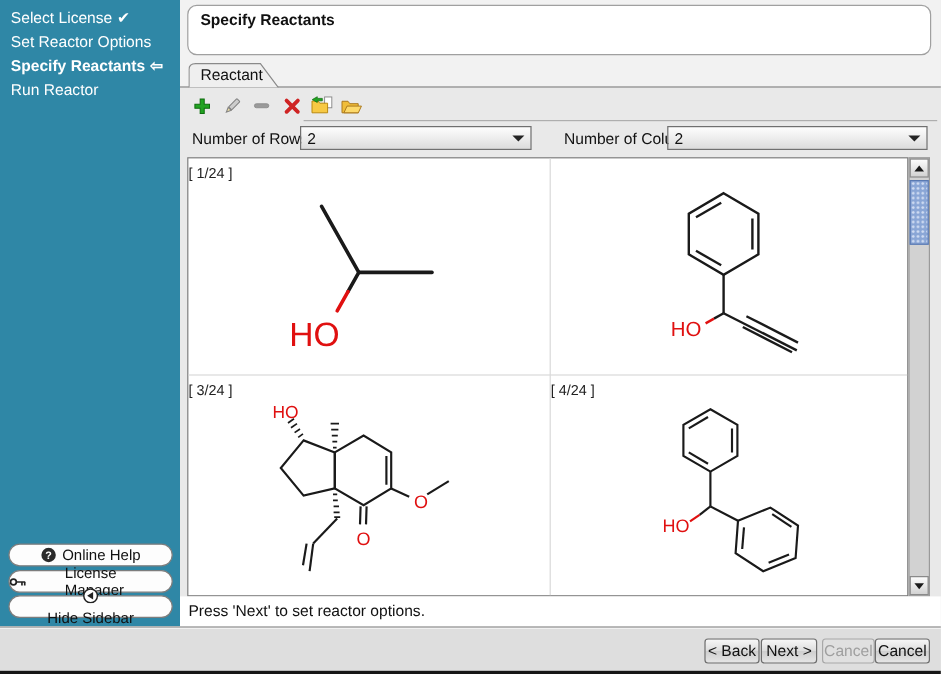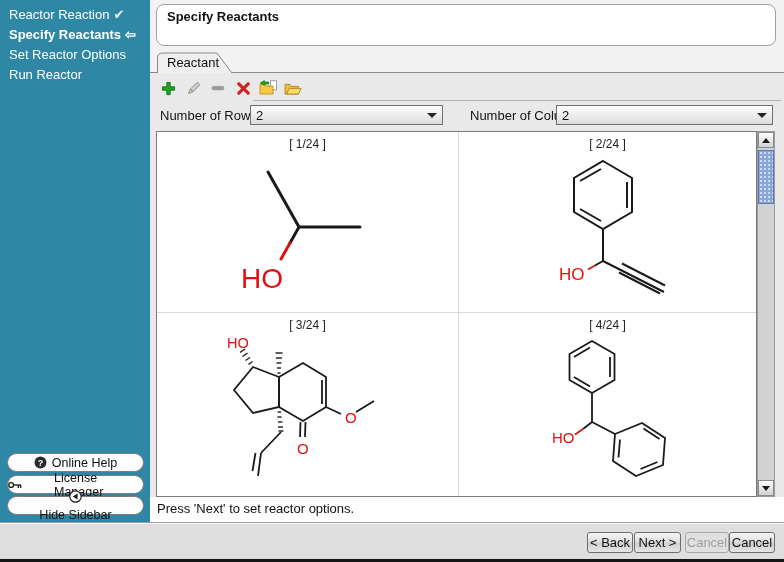--- a/index.html
+++ b/index.html
@@ -49,21 +49,21 @@
     border-left:5px solid transparent;border-right:5px solid transparent;border-top:5px solid #242424;}
   
   .grid{position:absolute;left:156px;top:131px;width:601px;height:366px;background:#fff;border:1px solid #7a7a7a;box-sizing:border-box;}
   .grid-vline{position:absolute;left:301px;top:0;width:1px;height:100%;background:#d9d9d9;}
   .grid-hline{position:absolute;left:0;top:180px;width:100%;height:1px;background:#d9d9d9;}
   .cell{position:absolute;overflow:hidden;cursor:default;}
   .cell-1{left:0;top:0;width:301px;height:180px;}
   .cell-2{left:302px;top:0;width:297px;height:180px;}
   .cell-3{left:0;top:181px;width:301px;height:183px;}
   .cell-4{left:302px;top:181px;width:297px;height:183px;}
-  .cell-label{position:absolute;left:0;top:5px;width:100%;text-align:center;font-size:12px;color:#222;}
+  .cell-label{position:absolute;left:0;top:5px;width:100%;font-size:12px;color:#222;}
   .mol{position:absolute;left:0;top:0;width:100%;height:100%;}
   
   .scrollbar{position:absolute;left:757px;top:131px;width:18px;height:366px;background:#d2d2d2;border:1px solid #9a9a9a;box-sizing:border-box;}
   .sb-btn{position:absolute;left:0;width:16px;height:16px;background:linear-gradient(#fdfdfd,#d2d2d2);
     border:1px solid #8a8a8a;box-sizing:border-box;display:flex;align-items:center;justify-content:center;}
   .sb-up{top:0;}
   .sb-down{bottom:0;}
   .tri-up{width:0;height:0;border-left:4px solid transparent;border-right:4px solid transparent;border-bottom:5px solid #1a1a1a;}
   .tri-down{width:0;height:0;border-left:4px solid transparent;border-right:4px solid transparent;border-top:5px solid #1a1a1a;}
   .sb-thumb{position:absolute;left:0;top:18px;width:16px;height:54px;box-sizing:border-box;
@@ -88,23 +88,23 @@
   .btn-next{left:634px;width:47px;}
   .btn-finish{left:685px;width:44px;}
   .btn-cancel{left:729px;width:46px;}
   svg text{font-family:"Liberation Sans",sans-serif;}
 </style>
 </head>
 <body>
 
 <div class="sidebar">
   <div class="nav">
-    <div class="nav-item"><span>Reactor Reaction</span><span class="nav-suffix">✔</span></div>
+    <div class="nav-item"><span>Select License</span><span class="nav-suffix">✔</span></div>
+    <div class="nav-item"><span>Set Reactor Options</span></div>
     <div class="nav-item bold"><span>Specify Reactants</span><span class="nav-suffix">⇦</span></div>
-    <div class="nav-item"><span>Set Reactor Options</span></div>
     <div class="nav-item"><span>Run Reactor</span></div>
   </div>
 
   <div class="side-btn" style="top:453px;">
     <svg width="13" height="13" viewBox="0 0 13 13">
       <circle cx="6.5" cy="6.5" r="6" fill="#2b2b2b"></circle>
       <text x="6.5" y="9.6" text-anchor="middle" font-size="9" font-weight="bold" fill="#fff">?</text>
     </svg>
     <span>Online Help</span>
   </div>
@@ -202,21 +202,20 @@
         <line x1="111" y1="40" x2="142" y2="95"></line>
         <line x1="142" y1="95" x2="203" y2="95"></line>
         <line x1="142" y1="95" x2="133" y2="111"></line>
       </g>
       <line x1="133" y1="111" x2="124" y2="127" stroke="#e01010" stroke-width="3" stroke-linecap="round"></line>
       <text x="84" y="156" font-size="28" fill="#e01010">HO</text>
     </svg>
   </div>
 
   <div class="cell cell-2">
-    <div class="cell-label">[ 2/24 ]</div>
     <svg class="mol" viewBox="0 0 297 180">
       <g stroke="#1a1a1a" stroke-width="2" fill="none">
         <polygon points="144,29 173,46 173,80 144,97 115,80 115,46"></polygon>
         <line x1="121" y1="49" x2="142" y2="37"></line>
         <line x1="168" y1="50" x2="168" y2="76"></line>
         <line x1="121" y1="77" x2="142" y2="89"></line>
         <line x1="144" y1="97" x2="144" y2="129"></line>
         <line x1="144" y1="129" x2="136" y2="133.5"></line>
         <line x1="144" y1="129" x2="205" y2="160"></line>
         <line x1="160" y1="140.5" x2="201" y2="161.5"></line>

